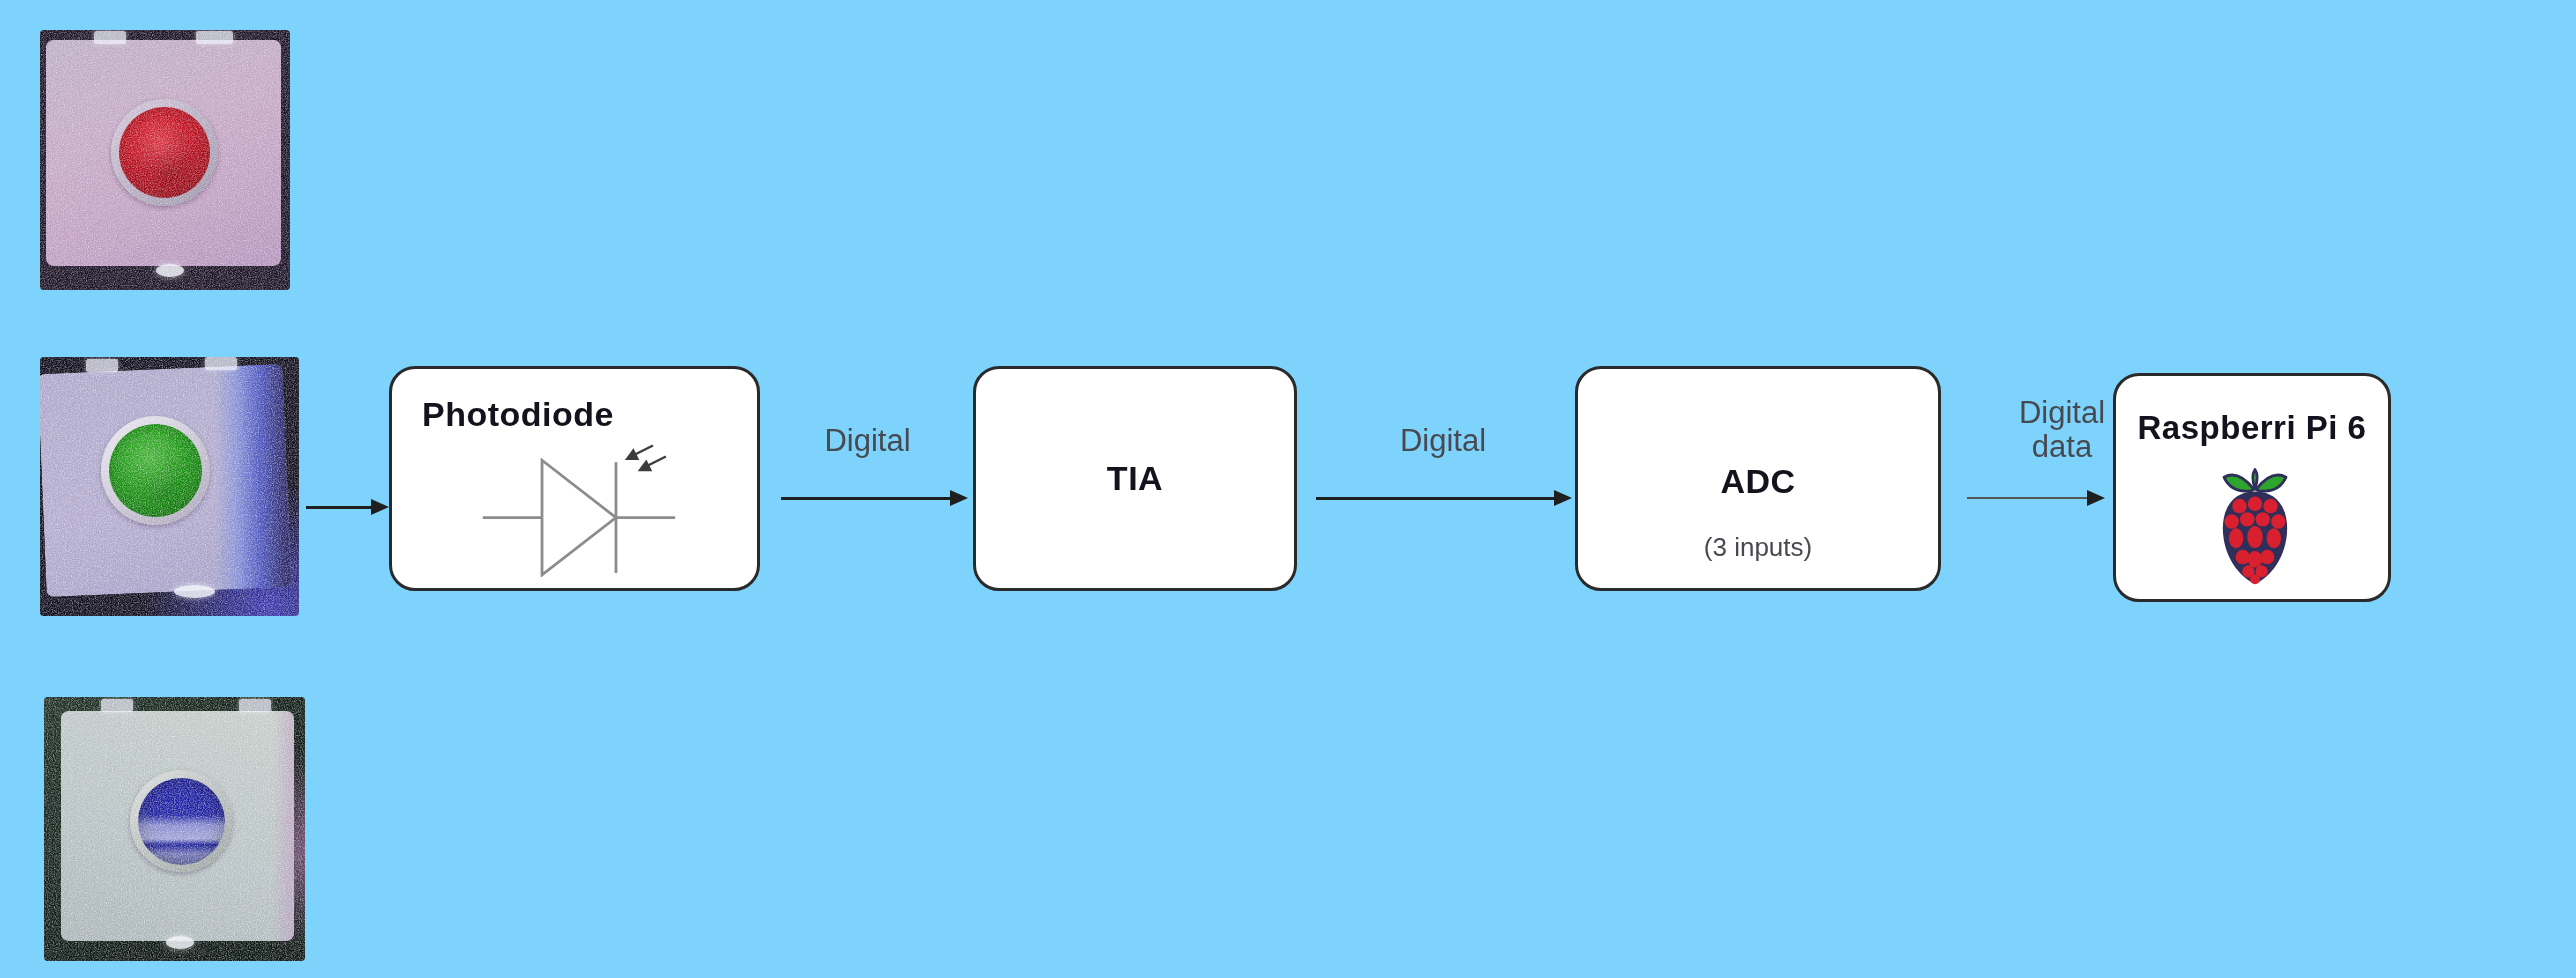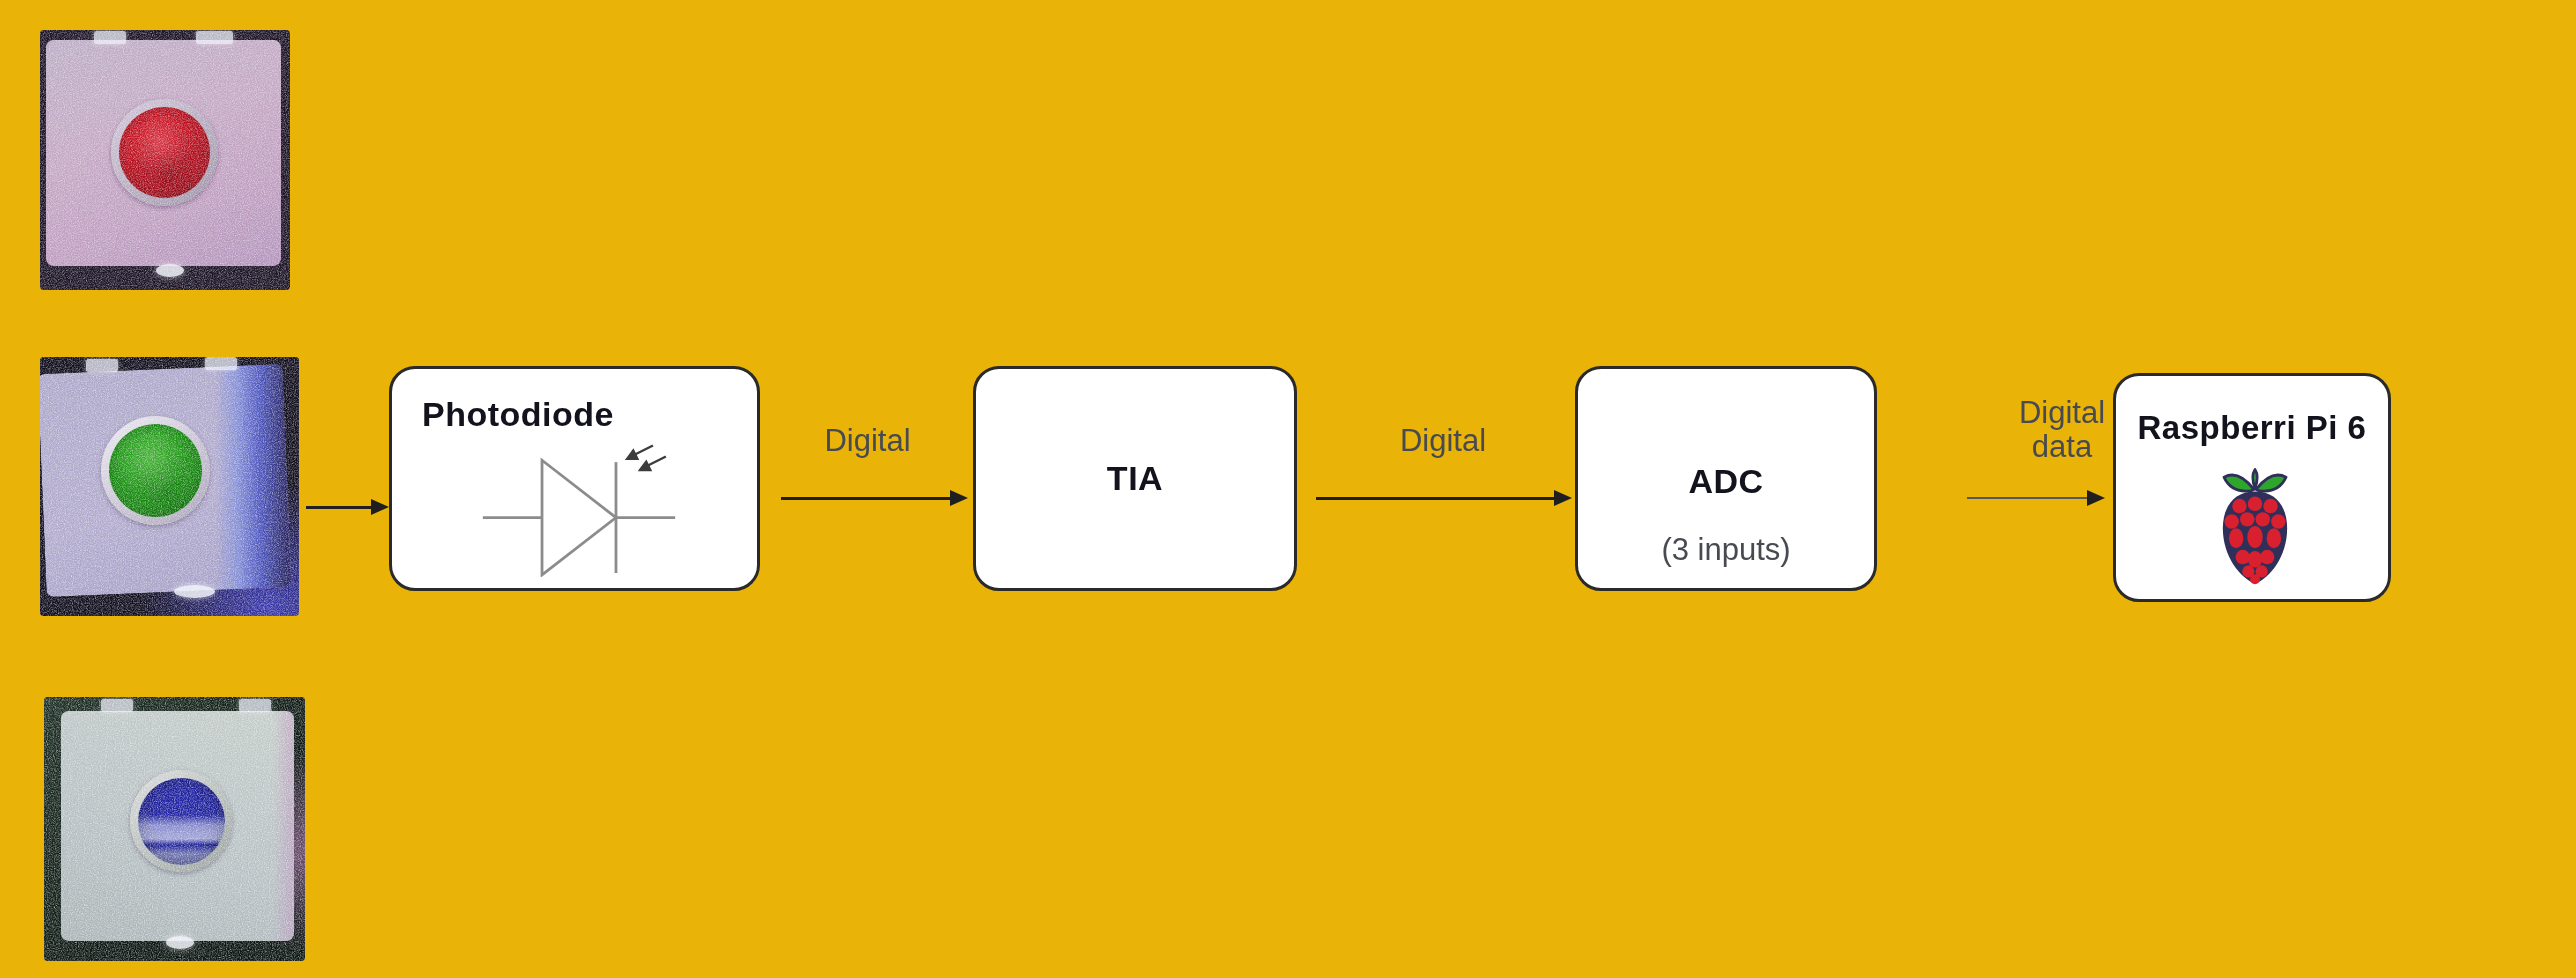--- a/index.html
+++ b/index.html
@@ -1,17 +1,17 @@
 <!DOCTYPE html>
 <html style="font-size:15px"><head>
 <meta charset="utf-8">
 <style>
   html,body{margin:0;padding:0;background:#ffffff;}
   #canvas{
-    position:relative;width:2576px;height:979px;background:#eab308;overflow:hidden;
+    position:relative;width:2576px;height:979px;background:#7dd3fc;overflow:hidden;
     font-family:"Liberation Sans",sans-serif;
   }
 
   
   .photo{position:absolute;overflow:hidden;border-radius:3.7px;}
   .photo-red{left:40px;top:30px;width:250px;height:260px;
     background:#1c1426;}
   .photo-green{left:40px;top:357px;width:259px;height:259px;
     background:radial-gradient(circle at 88% 97%, rgba(72,70,225,.75), rgba(0,0,0,0) 38%),#120f1e;}
   .photo-blue{left:44px;top:697px;width:261px;height:264px;
@@ -53,27 +53,27 @@
   .photo-red .clasp{left:116px;top:234px;}
   .photo-green .hinge.h1{left:46px;top:1.9px;} .photo-green .hinge.h2{left:165px;top:0;}
   .photo-green .clasp{left:134px;top:228px;width:41px;}
   .photo-blue .hinge.h1{left:57px;top:1.9px;} .photo-blue .hinge.h2{left:195px;top:1.9px;}
   .photo-blue .clasp{left:122px;top:239px;}
 
   
   .node{position:absolute;background:#ffffff;border:3.7px solid #2a2a2a;border-radius:26px;box-sizing:border-box;}
   .node-photodiode{left:389px;top:366px;width:371px;height:225px;}
   .node-tia{left:973px;top:366px;width:324px;height:225px;display:flex;align-items:center;justify-content:center;}
-  .node-adc{left:1575px;top:366px;width:302px;height:225px;}
+  .node-adc{left:1575px;top:366px;width:366px;height:225px;}
   .node-rpi{left:2113px;top:373px;width:278px;height:229px;}
   .node-title{font-weight:bold;font-size:34px;color:#12131c;letter-spacing:0.5px;}
   .pd-title{position:absolute;left:30px;top:26px;}
   .adc-title{position:absolute;left:0;right:0;top:93px;text-align:center;}
   .adc-sub{position:absolute;left:0;right:0;top:163px;text-align:center;
-    font-size:31px;color:#474a51;}
+    font-size:26px;color:#474a51;}
   .rpi-title{position:absolute;left:0;right:0;top:33px;text-align:center;font-size:33px;}
   .pd-symbol{position:absolute;left:89px;top:67px;}
   .rpi-logo{position:absolute;left:100px;top:89px;}
 
   
   .edge{position:absolute;height:0;}
   .shaft{position:absolute;height:2.8px;background:#1f1f1f;top:-0.9px;left:0;}
   .shaft.thin{height:1.9px;background:#565656;}
   .head{position:absolute;width:0;height:0;top:-8.3px;
     border-top:8.3px solid transparent;border-bottom:8.3px solid transparent;border-left:18.5px solid #1f1f1f;}

